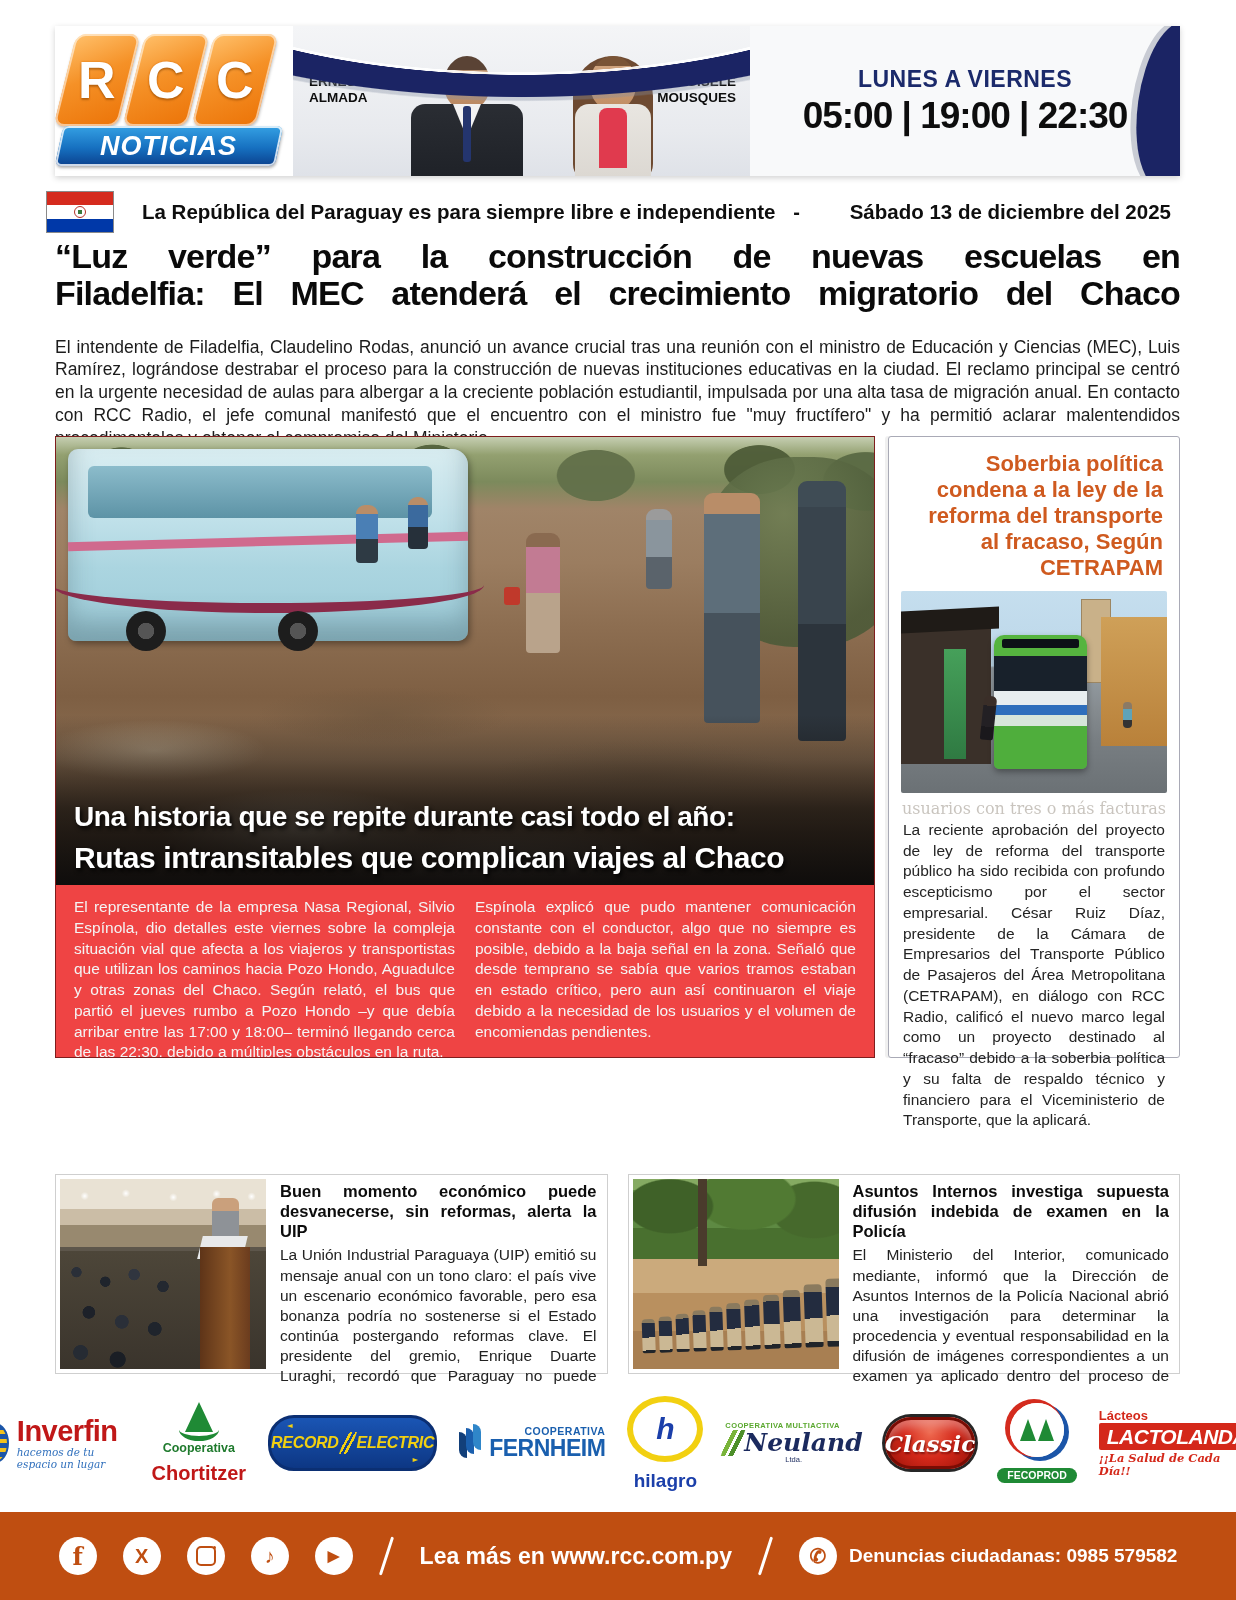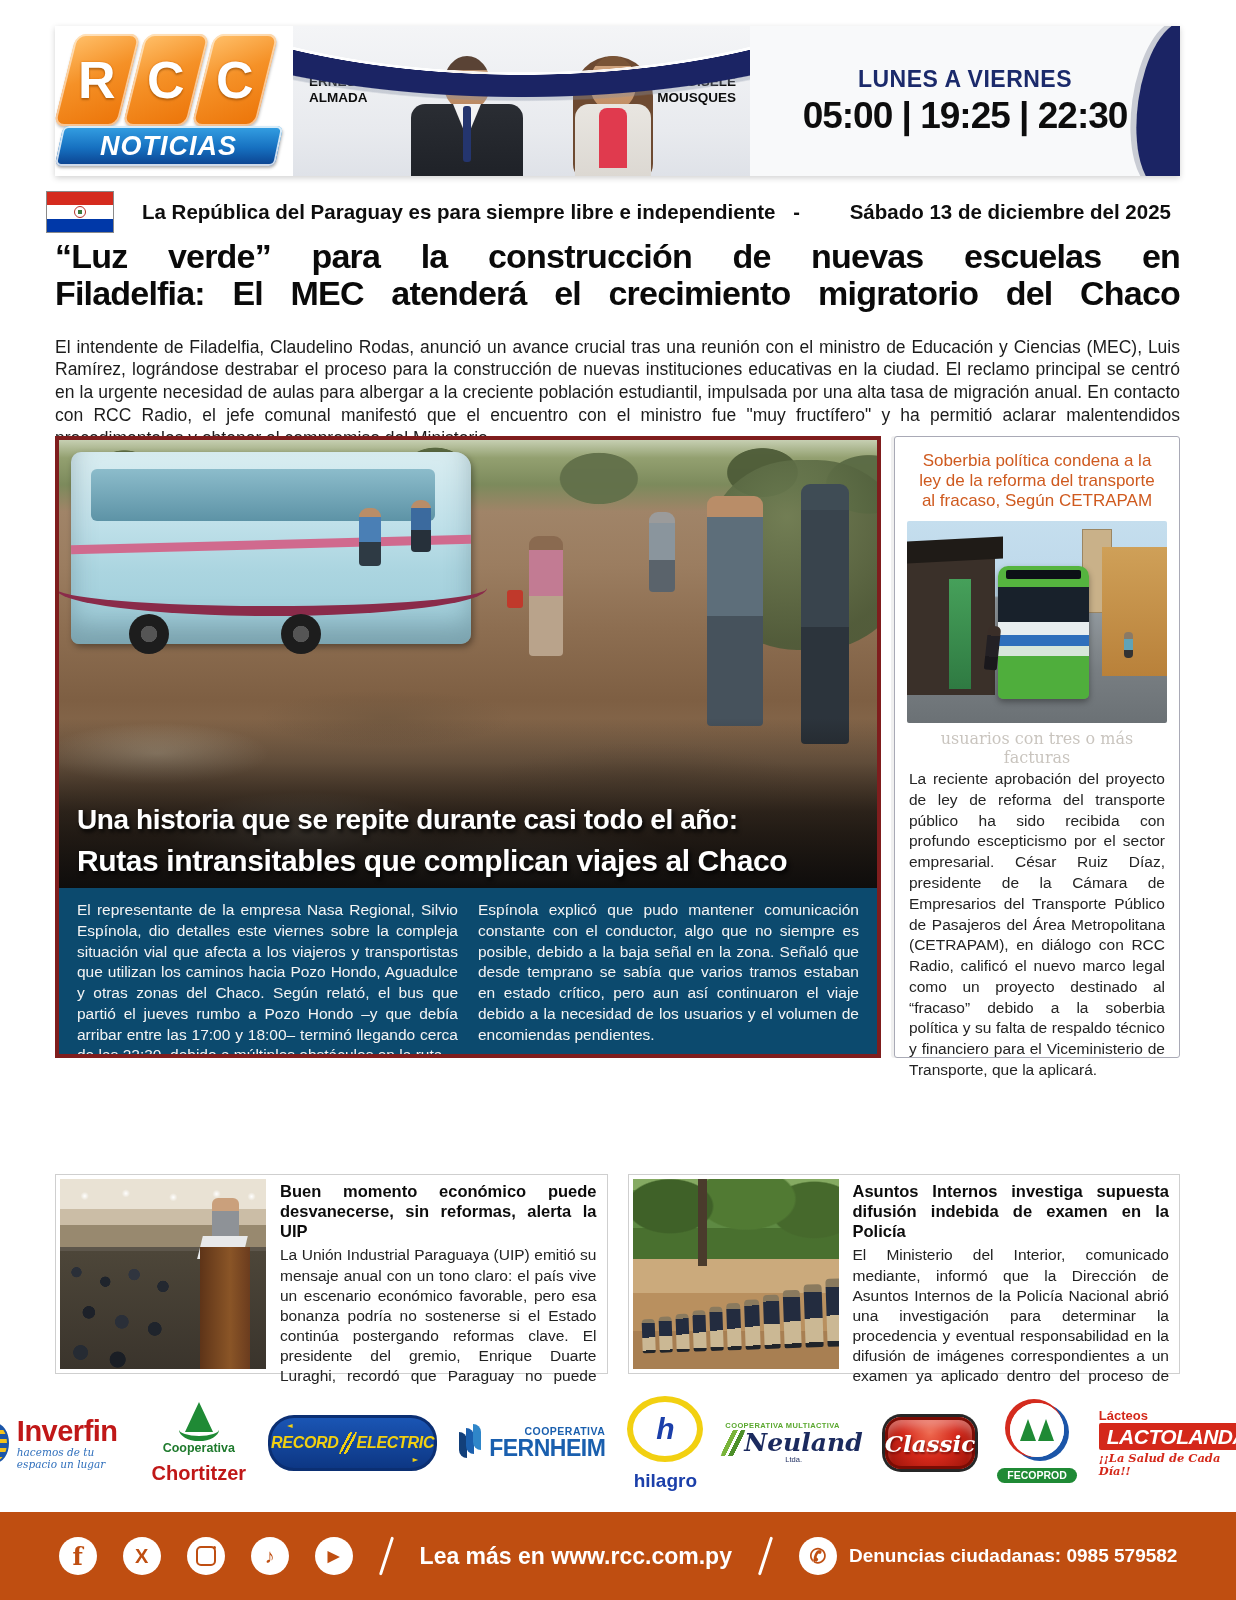--- a/index.html
+++ b/index.html
@@ -65,21 +65,21 @@
 
   
   .headline{position:absolute;top:238px;left:55px;width:1125px;color:#0a0a0a;}
   .headline div{font-size:34px;font-weight:900;line-height:1.1;letter-spacing:-.8px;
         text-align:justify;text-align-last:justify;}
   .lead-body{position:absolute;top:318px;left:55px;width:1125px;font-size:17.5px;line-height:1.31;
         text-align:justify;color:#1c1c1c;font-weight:500;}
 
   
   .main-row{position:absolute;top:436px;left:55px;width:1125px;height:622px;display:flex;gap:13px;}
-  .feature-card{width:818px;flex:0 0 auto;background:#0c4a6e;border:4px solid #7f1d1d;position:relative;overflow:hidden;}
+  .feature-card{width:818px;flex:0 0 auto;background:#ef4444;border:1px solid #7f1d1d;position:relative;overflow:hidden;}
   .feature-photo{position:relative;height:448px;overflow:hidden;
      background:linear-gradient(180deg,#c6cfb2 0%,#93a070 4%,#7c8a5c 10%,#a08468 16%,#9b7d60 28%,#8d6e51 42%,#7e5f43 58%,#8b6e52 72%,#6f5339 88%,#5f452e 100%);}
   .treeline{position:absolute;top:0;left:0;right:0;height:74px;opacity:.95;
      background:radial-gradient(46px 34px at 8% 42%,#5c6b42 60%,transparent 62%),
                 radial-gradient(60px 40px at 26% 50%,#66744a 60%,transparent 62%),
                 radial-gradient(50px 36px at 46% 40%,#55643c 60%,transparent 62%),
                 radial-gradient(64px 42px at 66% 52%,#62704a 60%,transparent 62%),
                 radial-gradient(58px 40px at 86% 44%,#4e5c38 60%,transparent 62%),
                 radial-gradient(70px 48px at 99% 60%,#5a6a44 60%,transparent 62%);}
   .bush-right{position:absolute;top:20px;right:-30px;width:200px;height:190px;border-radius:45%;
@@ -105,21 +105,21 @@
   .feature-title{position:absolute;left:18px;right:18px;bottom:10px;color:#fff;font-weight:900;z-index:5;}
   .feature-title .t1{font-size:28px;letter-spacing:-.4px;text-shadow:2px 3px 4px rgba(0,0,0,.9);}
   .feature-title .t2{font-size:30px;letter-spacing:-.4px;margin-top:8px;text-shadow:2px 3px 4px rgba(0,0,0,.9);}
   .photo-fade{position:absolute;left:0;right:0;bottom:0;height:170px;z-index:4;
      background:linear-gradient(180deg,rgba(14,12,11,0) 0%,rgba(14,12,11,.72) 55%,#0f0d0c 100%);}
   .feature-text{display:flex;gap:20px;padding:12px 18px 0;}
   .feature-text p{margin:0;width:50%;color:#f4f4f4;font-size:15.5px;line-height:1.34;text-align:justify;}
 
   .side-card{flex:1 1 auto;background:#fff;border:1px solid #a9aab6;border-radius:3px;padding:12px 12px 8px;
              position:relative;box-shadow:-3px 0 0 rgba(0,0,0,.06);}
-  .side-title{margin:2px 4px 10px;color:#cf5a1f;font-size:17px;font-weight:400;line-height:1.18;text-align:center;}
+  .side-title{margin:2px 4px 10px;color:#cf5a1f;font-size:22px;font-weight:700;line-height:1.18;text-align:right;}
   .bus-photo{position:relative;height:202px;border-radius:2px;overflow:hidden;
      background:linear-gradient(180deg,#c5deee 0%,#bcd7e9 37%,#96a0a6 38%,#868c90 58%,#787e82 74%,#6b7175 100%);}
   .bp-left{position:absolute;left:0;top:24px;width:34%;height:74%;background:#3a3029;}
   .bp-awning{position:absolute;left:0;top:18px;width:37%;height:22px;background:#1f1b17;transform:skewY(-3deg);}
   .bp-pillar{position:absolute;left:16%;top:58px;width:22px;height:110px;background:linear-gradient(180deg,#46a05a,#2f7a42);}
   .bp-right{position:absolute;right:0;top:26px;width:25%;height:64%;
      background:linear-gradient(180deg,#cfa058 0%,#b9813a 100%);}
   .bp-tower{position:absolute;right:21%;top:8px;width:30px;height:84px;background:#c9b189;
      box-shadow:inset 0 0 0 1px rgba(90,70,40,.4);}
   .bp-bus{position:absolute;left:35%;top:22%;width:35%;height:66%;border-radius:10px 10px 5px 5px;
@@ -232,21 +232,21 @@
   .fern-name{color:#1a5fae;font-size:23px;font-weight:900;letter-spacing:-.5px;}
   .hil-oval{width:64px;height:54px;border-radius:50%;background:#fff;border:6px solid #f2d011;display:flex;align-items:center;justify-content:center;}
   .hil-oval span{color:#1b3faa;font-weight:900;font-size:30px;font-style:italic;line-height:1;}
   .hil-name{color:#1b3faa;font-weight:900;font-size:19px;margin-top:1px;}
   .neu-col{display:flex;flex-direction:column;line-height:1.05;}
   .neu-top{color:#5aa82e;font-size:7.5px;font-weight:700;letter-spacing:.4px;}
   .neu-row{display:flex;align-items:flex-end;gap:3px;}
   .neu-slash{width:16px;height:26px;background:linear-gradient(100deg,transparent 0 18%,#79b43a 18% 42%,transparent 42% 58%,#4d8f2a 58% 82%,transparent 82%);transform:skewX(-18deg);}
   .neu-name{color:#1b2a5e;font-size:25px;font-weight:700;font-style:italic;font-family:"DejaVu Serif",serif;}
   .neu-sub{color:#1b2a5e;font-size:7.5px;margin-left:60px;}
-  .classic-pill{width:118px;height:52px;border-radius:16px;background:radial-gradient(circle at 50% 30%,#ef6a50 0%,#d4281a 45%,#8f0f06 100%);
+  .classic-pill{width:118px;height:52px;border-radius:26px;background:radial-gradient(circle at 50% 30%,#ef6a50 0%,#d4281a 45%,#8f0f06 100%);
       box-shadow:inset 0 0 0 3px #7a0c04, 0 0 0 3px #262626, inset 0 10px 8px rgba(255,255,255,.35);
       display:flex;align-items:center;justify-content:center;}
   .classic-pill span{color:#fff;font-size:23px;font-weight:700;font-style:italic;font-family:"DejaVu Serif",serif;
       text-shadow:1px 2px 2px rgba(80,0,0,.6);}
   .feco-circle{width:54px;height:54px;border-radius:50%;background:#fff;position:relative;
       box-shadow:inset 0 0 0 3px #fff, -3px -2px 0 2px #d42b1e, 3px 2px 0 2px #1b55a8;display:flex;align-items:center;justify-content:center;gap:2px;}
   .feco-circle b{width:0;height:0;border-left:8px solid transparent;border-right:8px solid transparent;border-bottom:22px solid #1f8a35;}
   .feco-pill{margin-top:3px;background:#1f8a35;color:#fff;font-size:10.5px;font-weight:900;border-radius:9px;padding:2px 10px;}
   .lac-col{display:flex;flex-direction:column;line-height:1.1;}
   .lac-top{color:#d4281a;font-size:13px;font-weight:700;}
@@ -305,21 +305,21 @@
         <div class="body">
           <div class="blouse"></div>
         </div>
       </div>
       <div class="anchor-name right prewrap">GISELE
 MOUSQUES</div>
       <div class="swoosh"></div>
     </div>
     <div class="schedule">
       <div class="days">LUNES A VIERNES</div>
-      <div class="times">05:00 | 19:25 | 22:30</div>
+      <div class="times">05:00 | 19:00 | 22:30</div>
       <div class="mast-right"></div>
     </div>
   </header>
 
   <div class="motto-bar">
     <div class="flag">
       <div class="r"></div>
       <div class="w">
           <div class="emblem"></div>
         </div>

